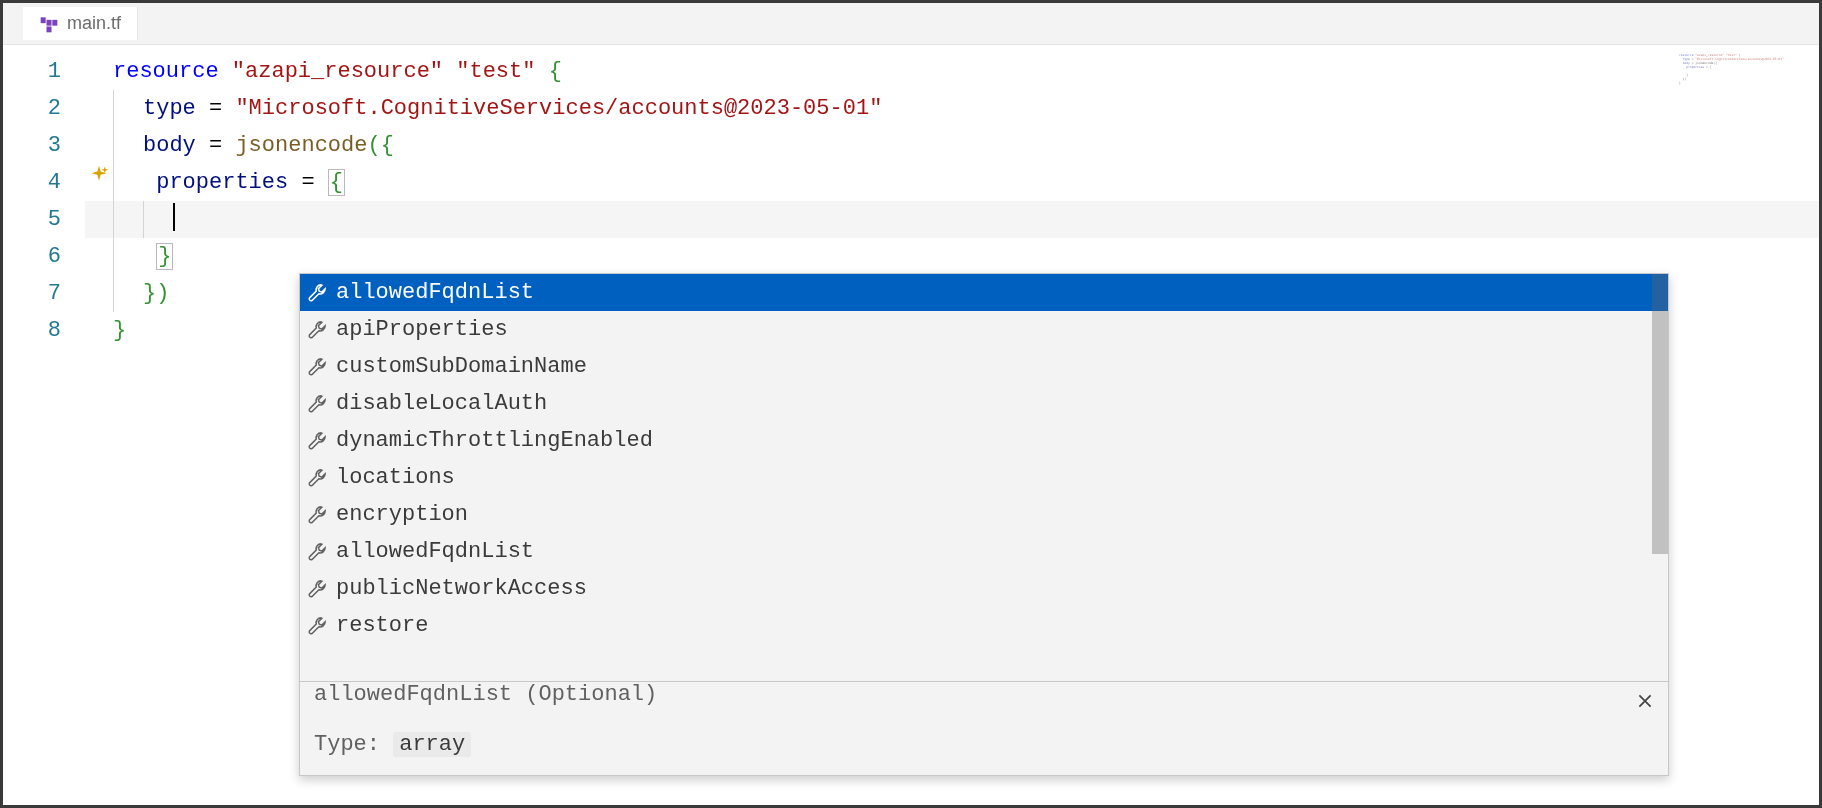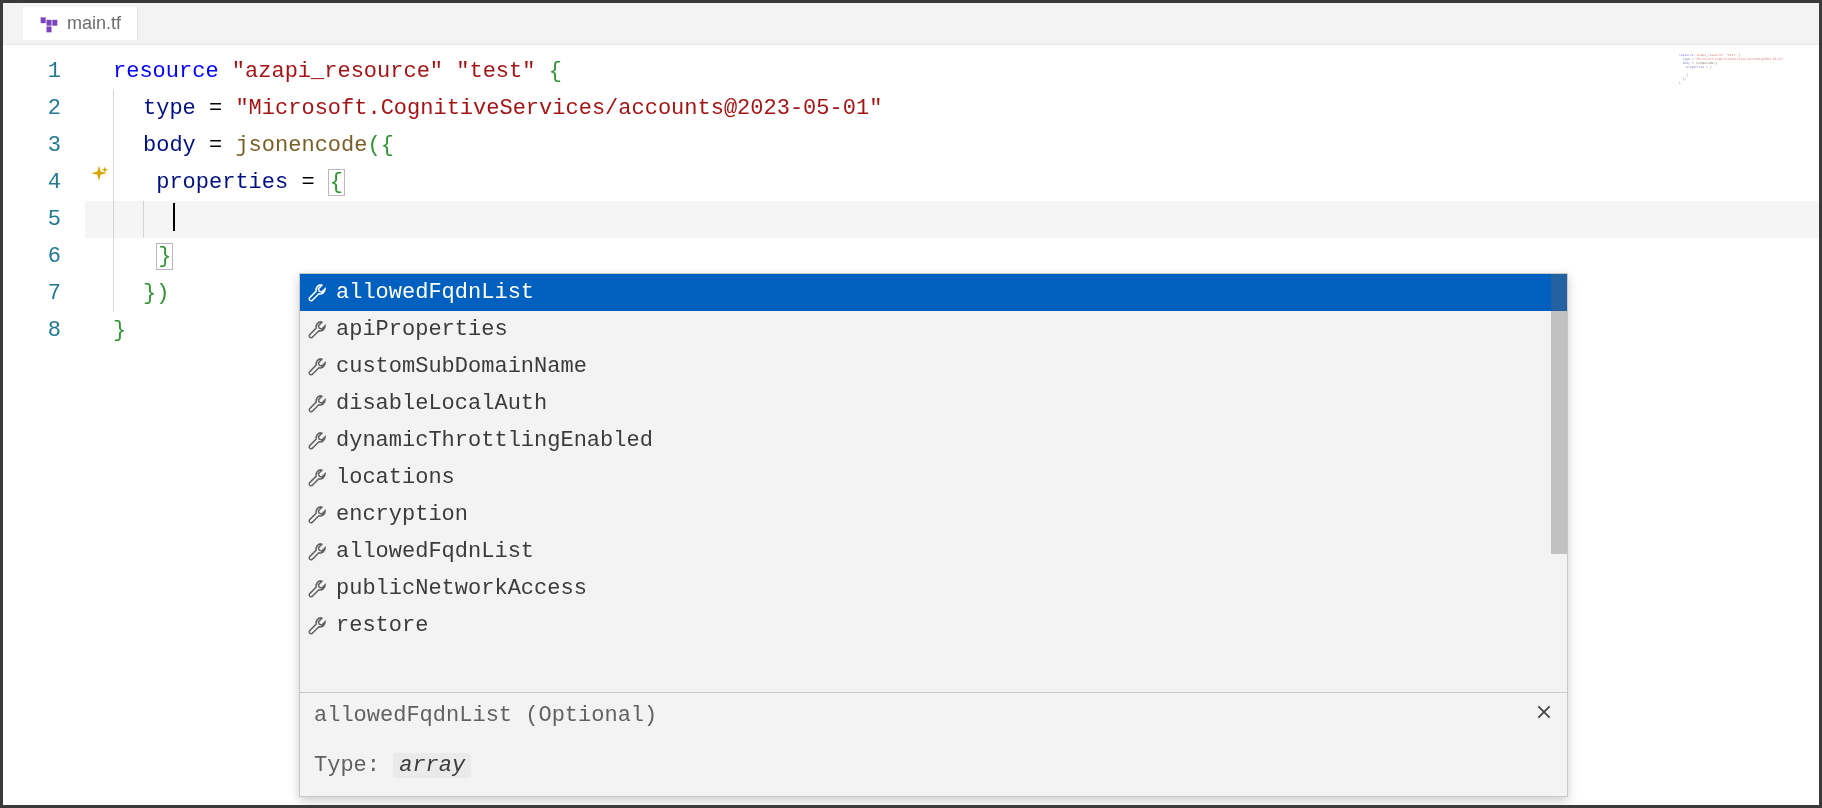--- a/index.html
+++ b/index.html
@@ -110,28 +110,27 @@
     left: 82px;
     width: 28px;
     text-align: center;
     color: #d9a400;
   }
   .gutter-ai svg { vertical-align: middle; }
   .completion-popup {
     position: absolute;
     top: 228px;
     left: 214px;
-    width: 1269px;
+    width: 1370px;
     background: #f3f3f3;
     border: 1px solid #c8c8c8;
     box-shadow: 0 4px 10px rgba(0,0,0,0.2);
     z-index: 10;
     display: flex;
     flex-direction: column;
-    gap: 11px;
   }
   .completion-list {
     overflow-y: auto;
     max-height: 410px;
   }
   .completion-item {
     display: flex;
     align-items: center;
     height: 37px;
     padding: 0 8px;
@@ -146,40 +145,39 @@
   }
   .completion-item .wrench {
     margin-right: 8px;
     flex-shrink: 0;
   }
   .completion-item.selected .wrench path {
     stroke: #ffffff;
   }
   .completion-detail {
     border-top: 1px solid #c8c8c8;
-    padding: 10px 14px 18px 14px;
+    padding: 0 14px 18px 14px;
     font-family: Menlo, Consolas, "Courier New", monospace;
     font-size: 22px;
     color: #616161;
     position: relative;
     background: #f3f3f3;
   }
   .completion-detail .detail-close {
     position: absolute;
     top: 10px;
     right: 14px;
     font-size: 22px;
     color: #424242;
     cursor: pointer;
   }
   .detail-type-code {
     background: #eaeaea;
     border-radius: 3px;
     padding: 0 6px;
-    font-style: italic;
     color: #3b3b3b;
   }
   .minimap {
     position: absolute;
     top: 8px;
     right: 10px;
     width: 130px;
     height: 70px;
     font-size: 3px;
     line-height: 4px;

